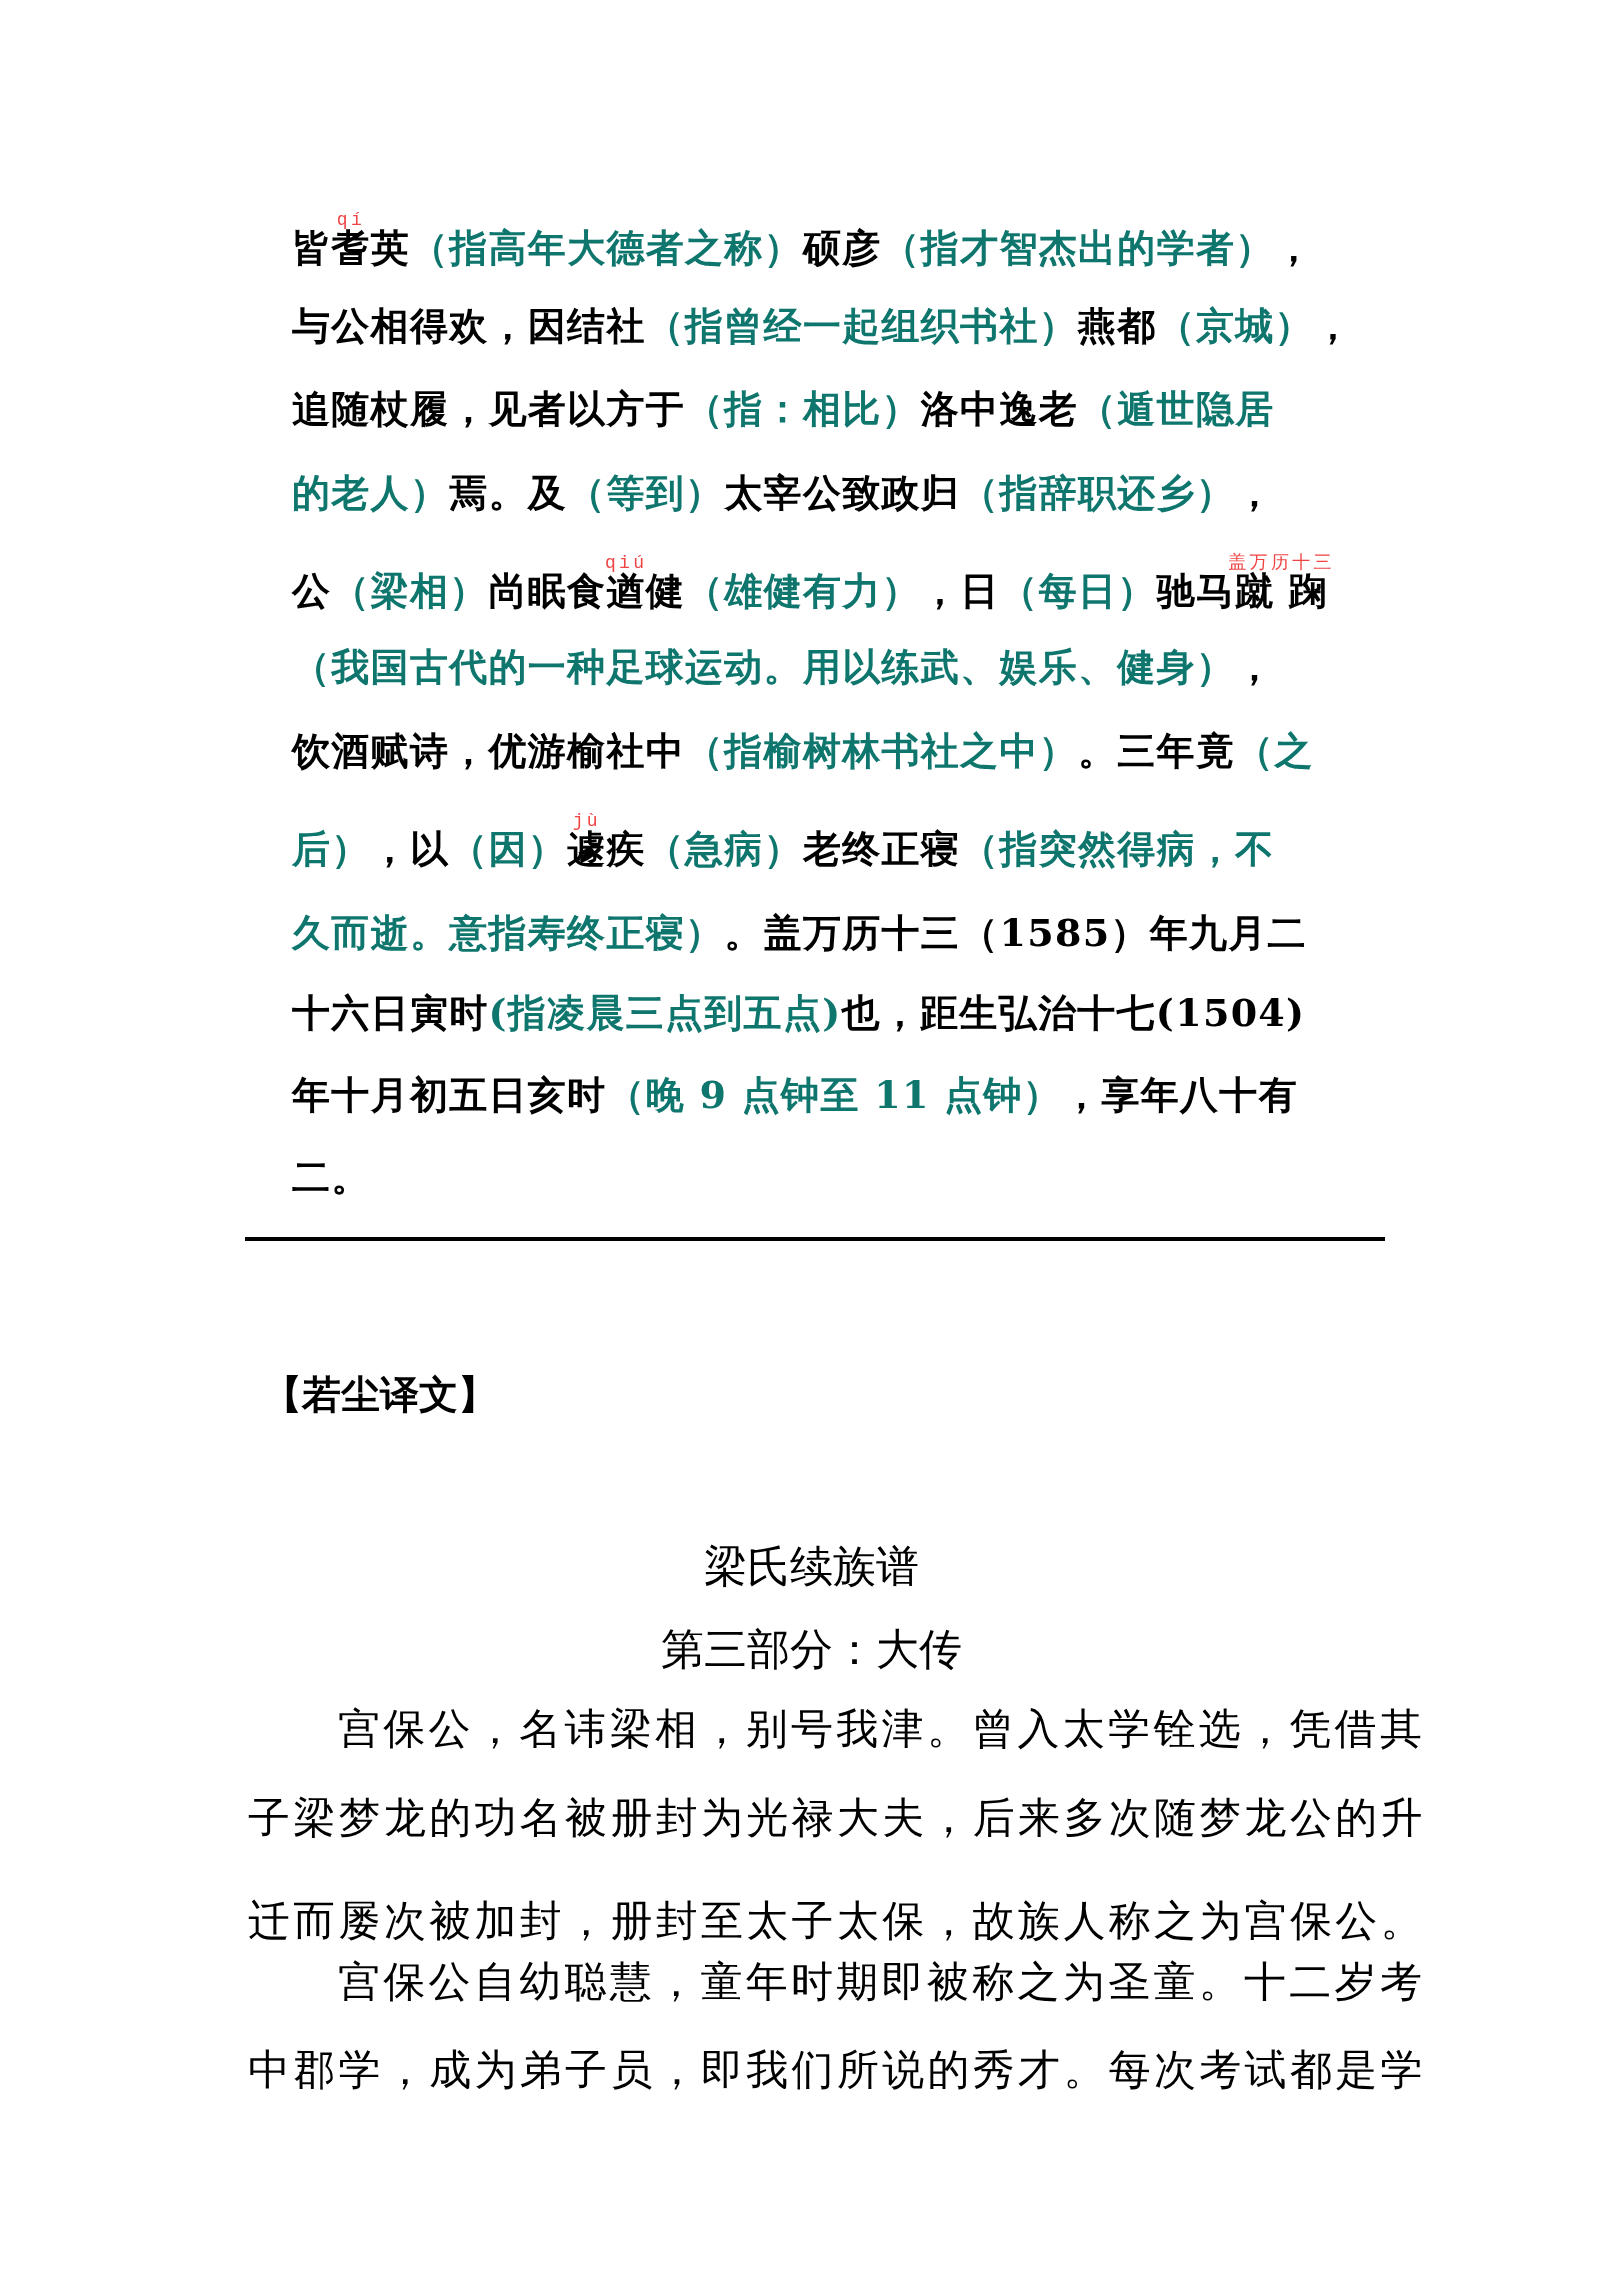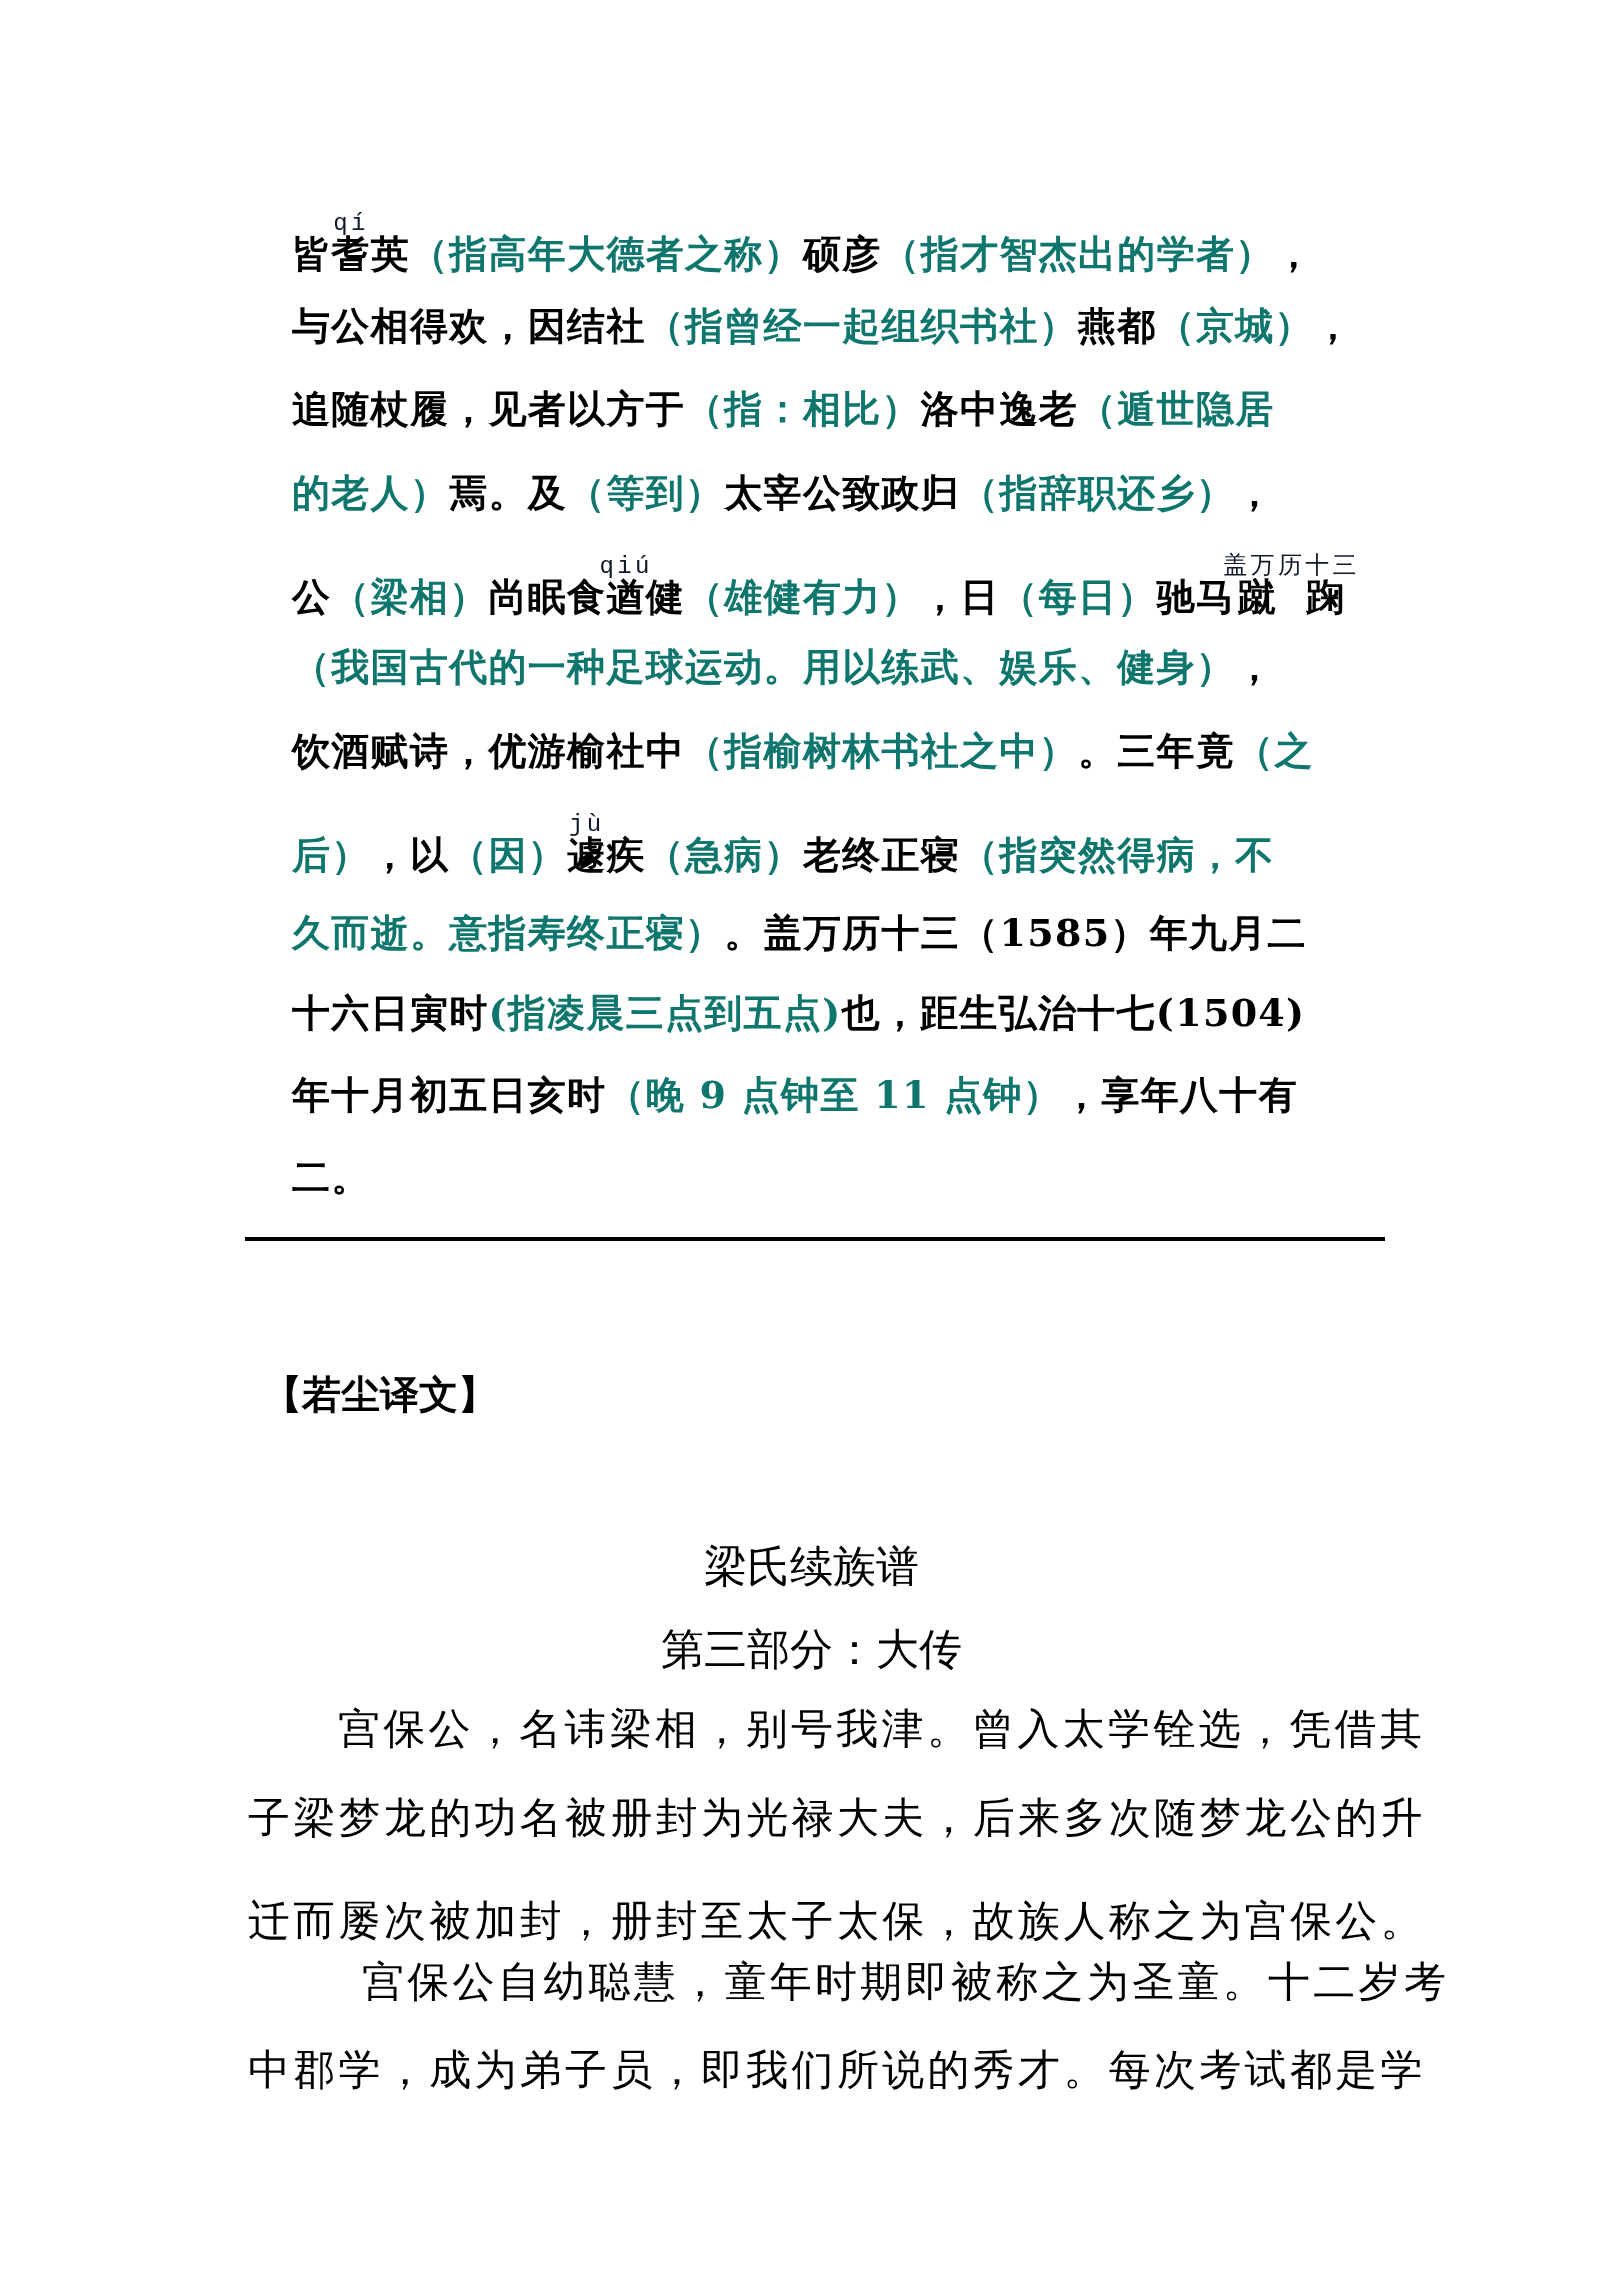--- a/index.html
+++ b/index.html
@@ -23,24 +23,24 @@
     position: absolute;
     left: 0;
     white-space: nowrap;
     height: 49px;
     line-height: 49px;
   }
   .red { color: #0f766e; }
   .blk { color: #000000; }
   ruby { ruby-position: over; }
   rt {
-    font-size: 24px;
+    font-size: 18px;
     font-weight: normal;
     letter-spacing: 3.3px;
-    color: #0f172a;
+    color: #ef4444;
     font-family: "Liberation Mono", "DejaVu Sans Mono", monospace;
   }
   .rule {
     position: absolute;
     left: 245px;
     top: 1237px;
     width: 1140px;
     height: 4.1px;
     background: #000000;
   }
@@ -98,16 +98,16 @@
 
 <div class="heading">【若尘译文】</div>
 
 <div class="title" style="top:1538px;">梁氏续族谱</div>
 <div class="title" style="top:1621px;">第三部分：大传</div>
 
 <div class="trans">
   <div class="tline indent" style="top:1703px;">宫保公，名讳梁相，别号我津。曾入太学铨选，凭借其</div>
   <div class="tline" style="top:1792px;">子梁梦龙的功名被册封为光禄大夫，后来多次随梦龙公的升</div>
   <div class="tline" style="top:1872px;margin-top:23px;">迁而屡次被加封，册封至太子太保，故族人称之为宫保公。</div>
-  <div class="tline indent" style="top:1956px;margin-left:24px;">宫保公自幼聪慧，童年时期即被称之为圣童。十二岁考</div>
+  <div class="tline indent" style="top:1956px;">宫保公自幼聪慧，童年时期即被称之为圣童。十二岁考</div>
   <div class="tline" style="top:2044px;">中郡学，成为弟子员，即我们所说的秀才。每次考试都是学</div>
 </div>
 
 
 </body></html>

